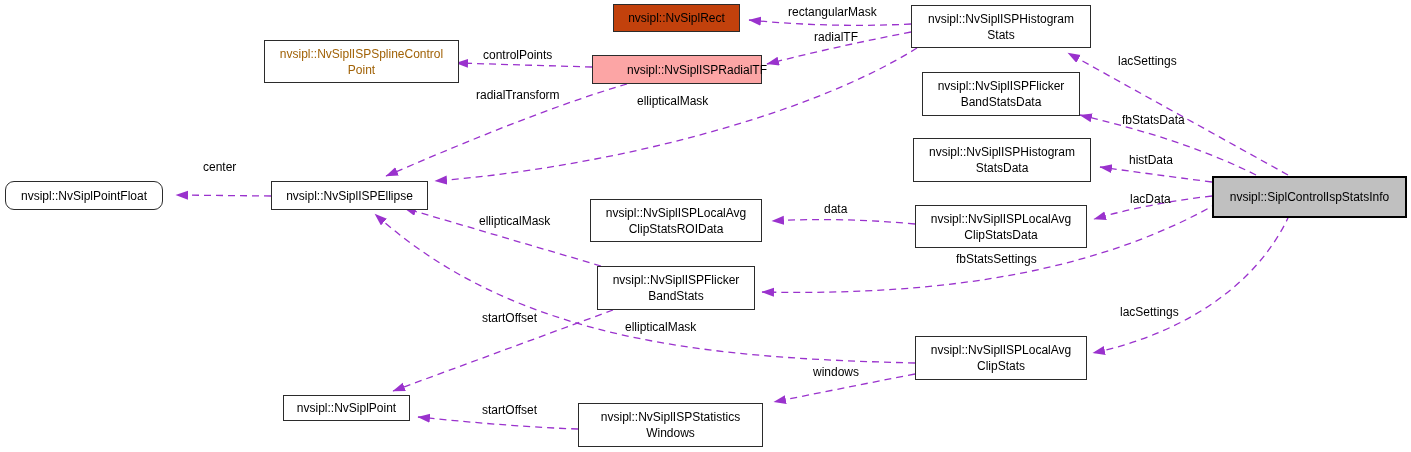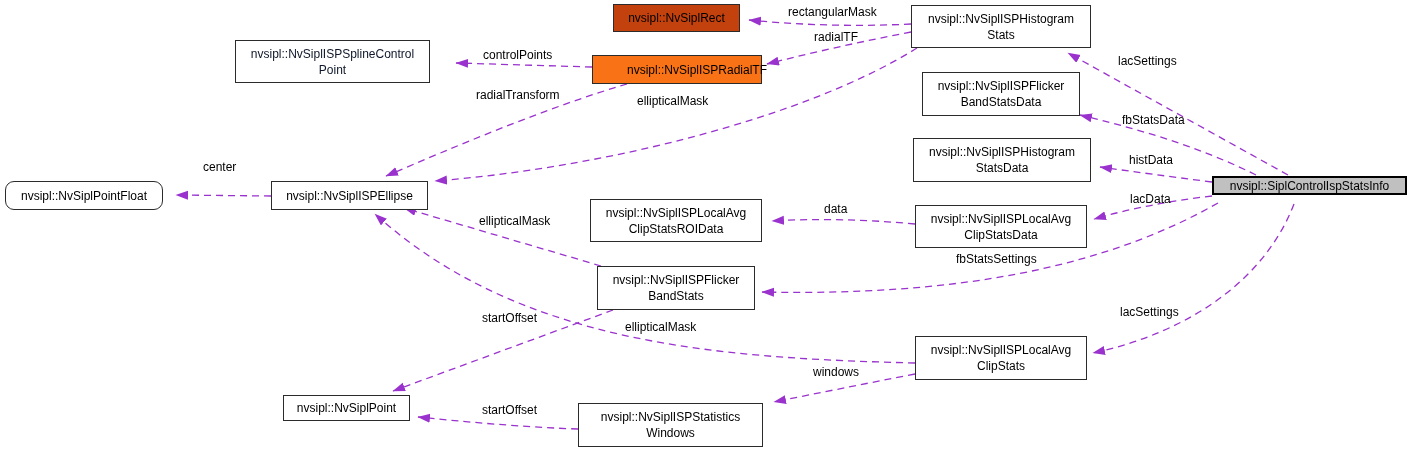--- a/index.html
+++ b/index.html
@@ -65,33 +65,33 @@
   <div class="elabel" style="left:625px; top:320px;">ellipticalMask</div>
   <div class="elabel" style="left:482px; top:311px;">startOffset</div>
   <div class="elabel" style="left:813px; top:365px;">windows</div>
   <div class="elabel" style="left:482px; top:403px;">startOffset</div>
   <div class="elabel" style="left:1118px; top:54px;">lacSettings</div>
   <div class="elabel" style="left:1122px; top:113px;">fbStatsData</div>
   <div class="elabel" style="left:1129px; top:153px;">histData</div>
   <div class="elabel" style="left:1130px; top:192px;">lacData</div>
   <div class="elabel" style="left:1120px; top:305px;">lacSettings</div>
 
-  <div class="node" style="left: 235px; top: 40px; width: 195px; height: 43px; background: rgb(255, 255, 255); color: #0f172a;">nvsipl::NvSiplISPSplineControl
+  <div class="node" style="left: 264px; top: 40px; width: 195px; height: 43px; background: rgb(255, 255, 255); color: #a16207;">nvsipl::NvSiplISPSplineControl
 Point</div>
   <div class="node" style="left: 613px; top: 4px; width: 127px; height: 28px; background: #c2410c; color: rgb(0, 0, 0);">nvsipl::NvSiplRect</div>
   <div class="node" style="left: 911px; top: 5px; width: 180px; height: 43px; background: rgb(255, 255, 255); color: rgb(0, 0, 0);">nvsipl::NvSiplISPHistogram
 Stats</div>
-  <div class="node" style="left: 592px; top: 55px; width: 170px; height: 29px; background: #f97316; color: rgb(0, 0, 0); padding-left: 40px;">nvsipl::NvSiplISPRadialTF</div>
+  <div class="node" style="left: 592px; top: 55px; width: 170px; height: 29px; background: #fca5a5; color: rgb(0, 0, 0); padding-left: 40px;">nvsipl::NvSiplISPRadialTF</div>
   <div class="node" style="left: 922px; top: 72px; width: 158px; height: 44px; background: rgb(255, 255, 255); color: rgb(0, 0, 0);">nvsipl::NvSiplISPFlicker
 BandStatsData</div>
   <div class="node" style="left: 913px; top: 138px; width: 178px; height: 44px; background: rgb(255, 255, 255); color: rgb(0, 0, 0);">nvsipl::NvSiplISPHistogram
 StatsData</div>
   <div class="node" style="left: 5px; top: 181px; width: 158px; height: 29px; background: rgb(255, 255, 255); color: rgb(0, 0, 0); border-radius: 9px;">nvsipl::NvSiplPointFloat</div>
   <div class="node" style="left: 271px; top: 181px; width: 157px; height: 29px; background: rgb(255, 255, 255); color: rgb(0, 0, 0);">nvsipl::NvSiplISPEllipse</div>
-  <div class="node current" style="left: 1212px; top: 176px; width: 195px; height: 19px; background: rgb(192, 192, 192); color: rgb(0, 0, 0);">nvsipl::SiplControlIspStatsInfo</div>
+  <div class="node current" style="left: 1212px; top: 176px; width: 195px; height: 42px; background: rgb(192, 192, 192); color: rgb(0, 0, 0);">nvsipl::SiplControlIspStatsInfo</div>
   <div class="node" style="left: 590px; top: 199px; width: 172px; height: 43px; background: rgb(255, 255, 255); color: rgb(0, 0, 0);">nvsipl::NvSiplISPLocalAvg
 ClipStatsROIData</div>
   <div class="node" style="left: 915px; top: 205px; width: 172px; height: 43px; background: rgb(255, 255, 255); color: rgb(0, 0, 0);">nvsipl::NvSiplISPLocalAvg
 ClipStatsData</div>
   <div class="node" style="left: 597px; top: 266px; width: 158px; height: 44px; background: rgb(255, 255, 255); color: rgb(0, 0, 0);">nvsipl::NvSiplISPFlicker
 BandStats</div>
   <div class="node" style="left: 915px; top: 336px; width: 172px; height: 44px; background: rgb(255, 255, 255); color: rgb(0, 0, 0);">nvsipl::NvSiplISPLocalAvg
 ClipStats</div>
   <div class="node" style="left: 283px; top: 395px; width: 127px; height: 26px; background: rgb(255, 255, 255); color: rgb(0, 0, 0);">nvsipl::NvSiplPoint</div>
   <div class="node" style="left: 578px; top: 403px; width: 185px; height: 44px; background: rgb(255, 255, 255); color: rgb(0, 0, 0);">nvsipl::NvSiplISPStatistics

